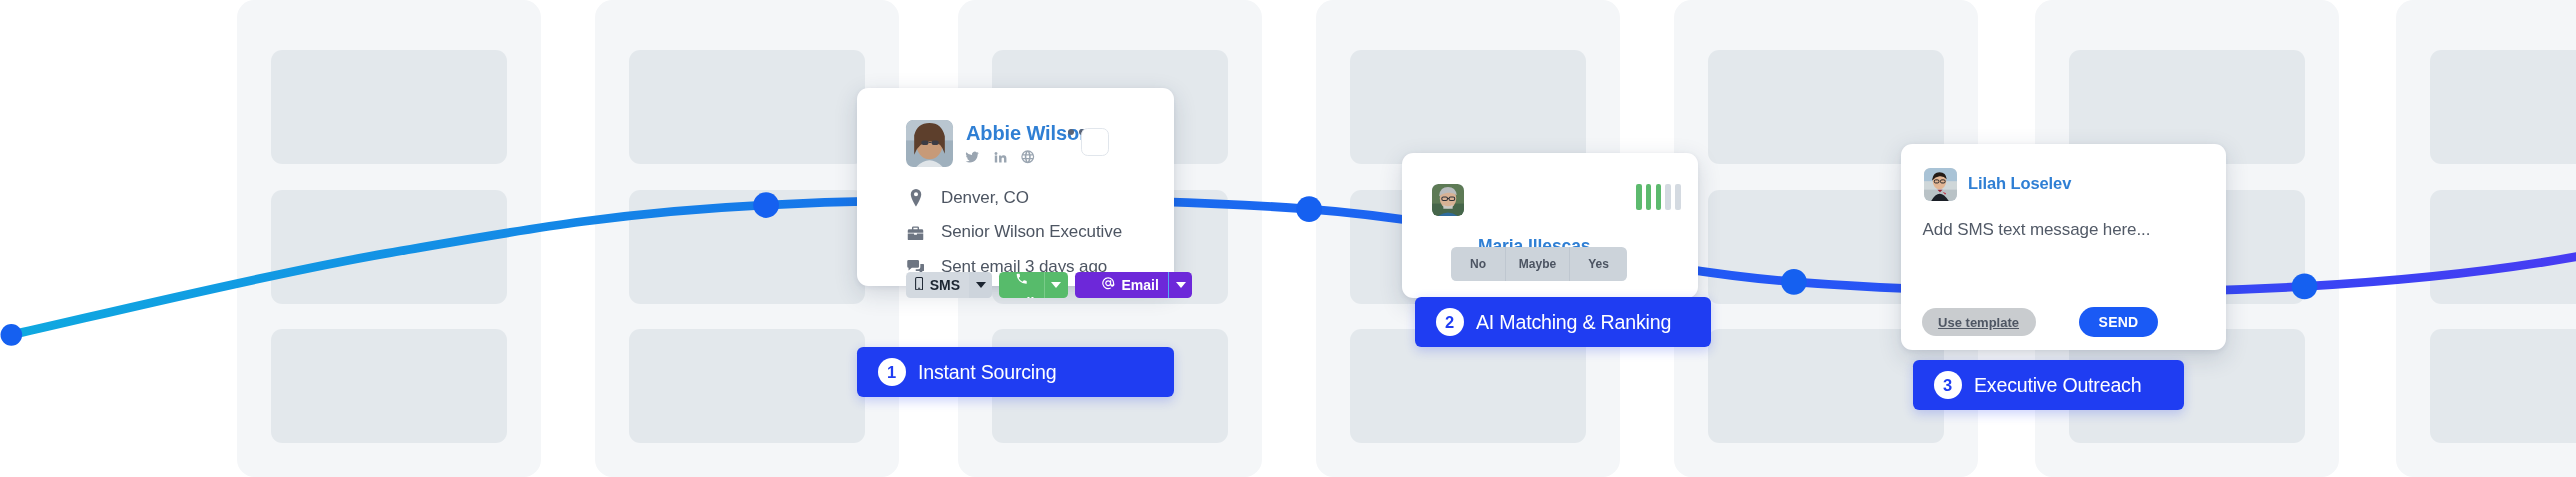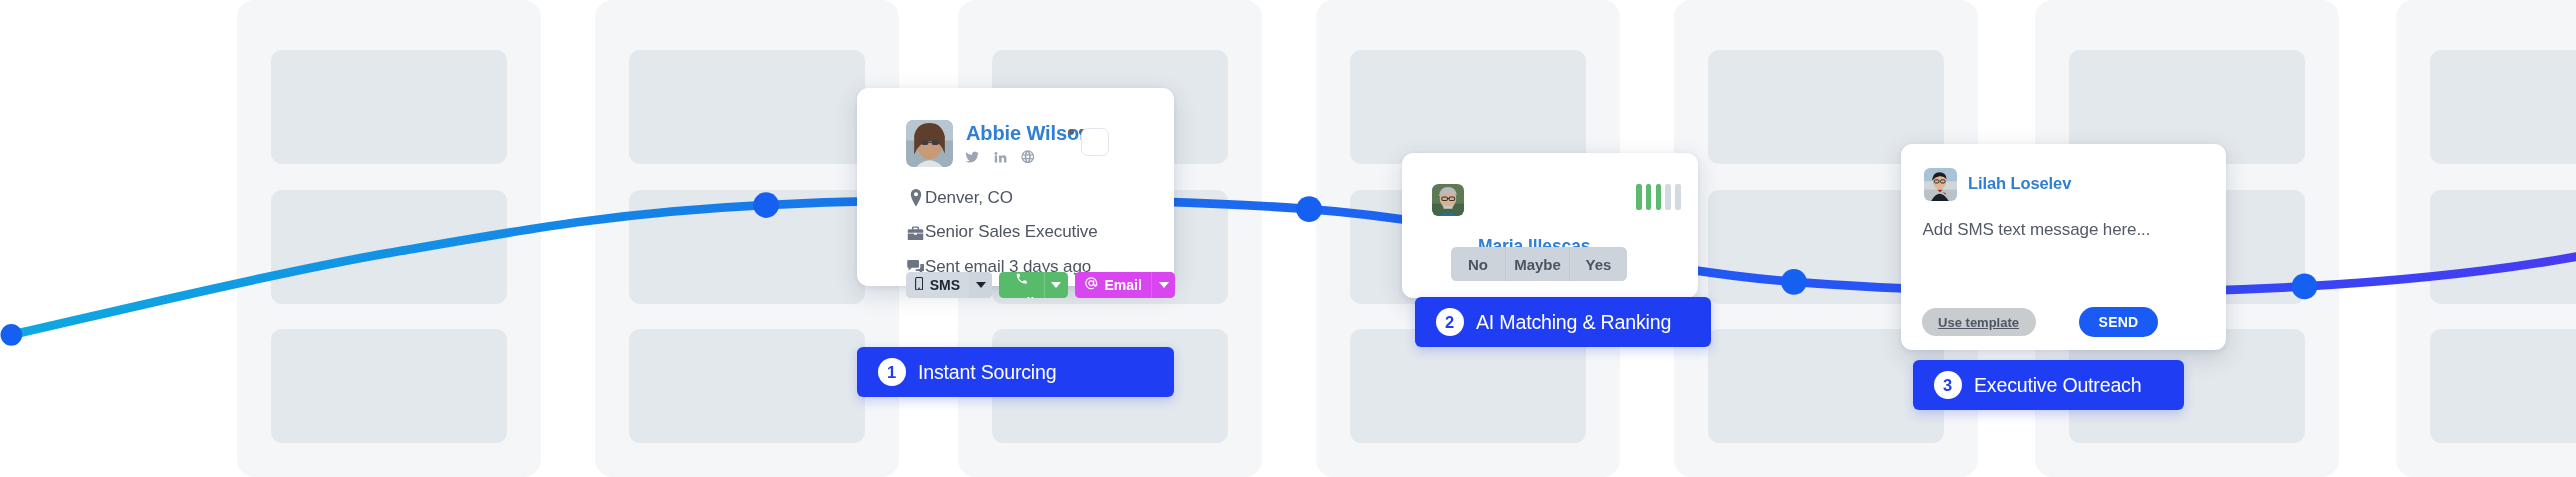--- a/index.html
+++ b/index.html
@@ -30,50 +30,50 @@
   #card-abbie{left:857px;top:88px;width:317px;height:198px;}
   .c1-av{position:absolute;left:49px;top:32px;width:47px;height:47px;}
   .c1-name{position:absolute;left:109px;top:34px;font-size:20px;}
   .c1-dots{position:absolute;left:211px;top:41px;display:flex;gap:4.6px;}
   .c1-dots i{width:6.2px;height:6.2px;border-radius:50%;background:#5a6478;display:block;}
   .chkbox{position:absolute;left:96px;top:16.5px;width:28px;height:28px;
           border:1.5px solid #e1e6ec;border-radius:6.7px;background:#fff;box-sizing:border-box;}
   .c1-social{position:absolute;left:107px;top:61px;display:flex;gap:12.4px;align-items:center;}
   .c1-social svg{fill:#9aa5b1;display:block;}
   .c1-rows{position:absolute;left:49px;top:100px;display:flex;flex-direction:column;gap:14.4px;}
-  .c1-row{display:flex;align-items:center;}
+  .c1-row{display:flex;align-items:center;gap:16px;}
   .c1-row .ic{width:19px;display:flex;justify-content:center;}
   .c1-row .ic svg{fill:#6d7582;display:block;}
   .c1-row .tx{font-size:17px;color:#4d5562;letter-spacing:-0.1px;}
   .btnrow{position:absolute;left:49px;top:184px;display:flex;gap:7px;}
   .sbtn{display:flex;align-items:stretch;border-radius:4.6px;overflow:hidden;height:26px;}
   .sbtn .main{display:flex;align-items:center;gap:6.2px;padding:0 9.3px;font-size:14px;font-weight:700;}
   .sbtn .cr{display:flex;align-items:center;justify-content:center;width:23px;}
   .sbtn .cr .caret{width:0;height:0;border-left:5.2px solid transparent;border-right:5.2px solid transparent;}
   .b-sms{background:#d3d9e0;}
   .b-sms .main{color:#1b2430;}
   .b-sms .cr{background:#cdd4dc;}
   .b-sms .caret{border-top:6.2px solid #1b2430;}
   .b-call{background:#57bb6b;}
   .b-call .main{color:#fff;border-right:1px solid #79cb89;flex-direction:column;}
   .b-call .caret{border-top:6.2px solid #fff;}
-  .b-mail{background:#d946ef;}
+  .b-mail{background:#6d28d9;padding-left:17px;}
   .b-mail .main{color:#fff;border-right:1px solid #53a9f6;}
   .b-mail .caret{border-top:6.2px solid #fff;}
 
   
   #card-maria{left:1402px;top:153px;width:296px;height:145px;}
   .c2-av{position:absolute;left:30px;top:31px;width:32px;height:32px;border-radius:6.2px;}
   .c2-name{position:absolute;left:76px;top:36px;font-size:17.5px;margin-top:47px;}
   .bars{position:absolute;left:234px;top:31px;display:flex;gap:4.1px;align-items:flex-end;}
   .bars i{display:block;width:5.7px;height:26px;border-radius:2.1px;background:#d4dae1;}
   .bars i.on{background:#5cba6e;}
   .seg{position:absolute;left:49px;top:94px;display:flex;height:34px;border-radius:5.2px;overflow:hidden;}
   .seg div{display:flex;align-items:center;justify-content:center;background:#ccd3da;
-           color:#4c5462;font-size:15px;font-weight:700;border-right:1px solid #bfc7d0;}
+           color:#4c5462;font-size:12px;font-weight:700;border-right:1px solid #bfc7d0;}
   .seg div:last-child{border-right:none;}
 
   
   #card-lilah{left:1901px;top:144px;width:285px;height:206px;padding-left:40px;}
   .c3-av{position:absolute;left:23px;top:24px;width:33px;height:33px;border-radius:6.2px;}
   .c3-name{position:absolute;left:67px;top:30px;font-size:16.5px;}
   .c3-ph{position:absolute;left:21.6px;top:76px;font-size:17px;color:#525a67;letter-spacing:-0.1px;}
   .c3-tmpl{position:absolute;left:20.6px;top:164px;height:28px;padding:0 16.5px;background:#c9cccf;
            border-radius:14px;display:flex;align-items:center;color:#4e5663;font-size:13px;font-weight:700;text-decoration:underline;}
   .c3-send{position:absolute;left:178px;top:163px;height:30px;padding:0 19.6px;background:#1a5af5;
@@ -208,21 +208,21 @@
           </svg>
       </span>
       <span class="tx">Denver, CO</span>
     </div>
     <div class="c1-row">
       <span class="ic">
         <svg width="17" height="15.5" viewBox="0 0 24 22">
             <path d="M9 2h6a2 2 0 0 1 2 2v2h4a2 2 0 0 1 2 2v3H1V8a2 2 0 0 1 2-2h4V4a2 2 0 0 1 2-2zm0 4h6V4H9zM1 12h9v2h4v-2h9v8a2 2 0 0 1-2 2H3a2 2 0 0 1-2-2z"></path>
           </svg>
       </span>
-      <span class="tx">Senior Sales Executive</span>
+      <span class="tx">Senior Wilson Executive</span>
     </div>
     <div class="c1-row">
       <span class="ic">
         <svg width="17.5" height="14.4" viewBox="0 0 26 22">
             <path d="M0 2a2 2 0 0 1 2-2h14a2 2 0 0 1 2 2v8a2 2 0 0 1-2 2H7l-5 4v-4H2a2 2 0 0 1-2-2z"></path>
             <path d="M20 6h4a2 2 0 0 1 2 2v7a2 2 0 0 1-2 2h-1v4l-5-4h-5v-3h4a3 3 0 0 0 3-3z"></path>
           </svg>
       </span>
       <span class="tx">Sent email 3 days ago</span>
     </div>

